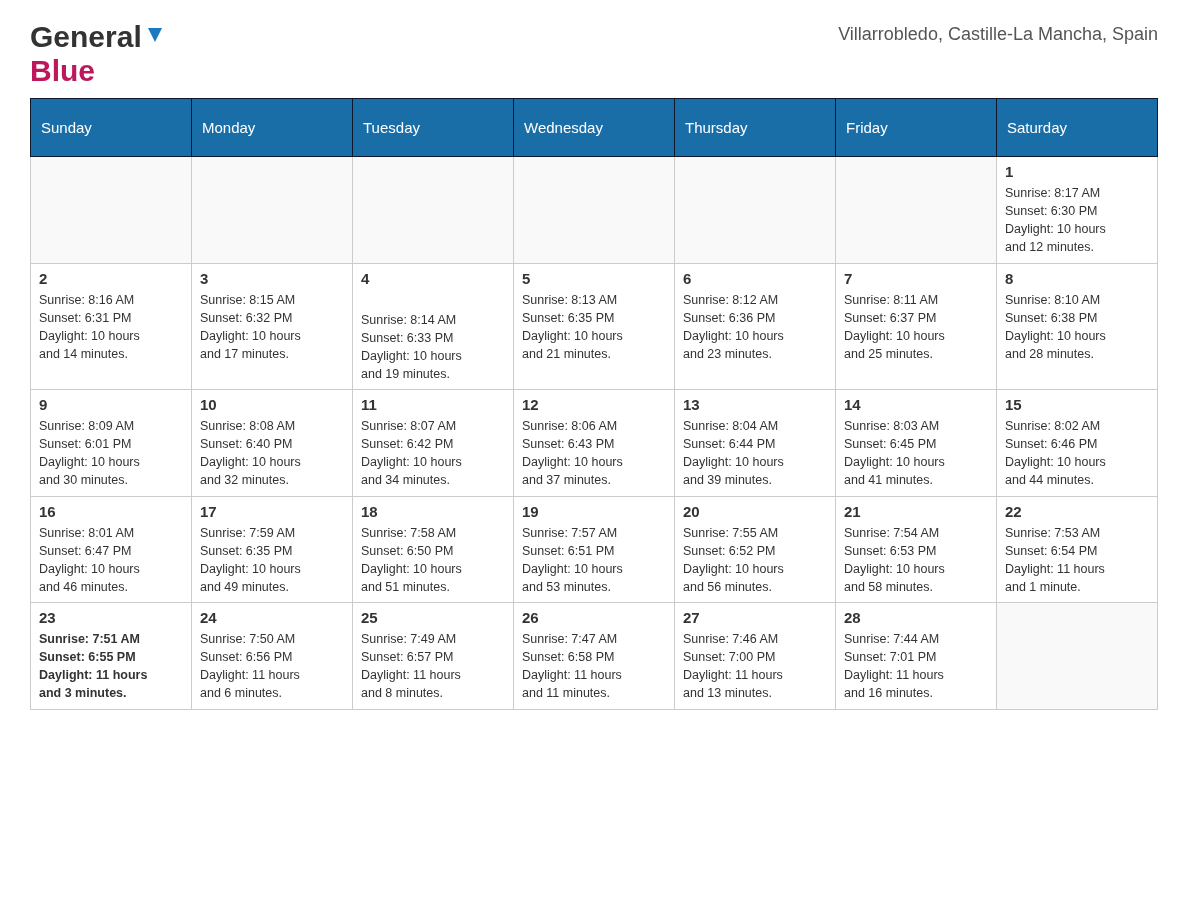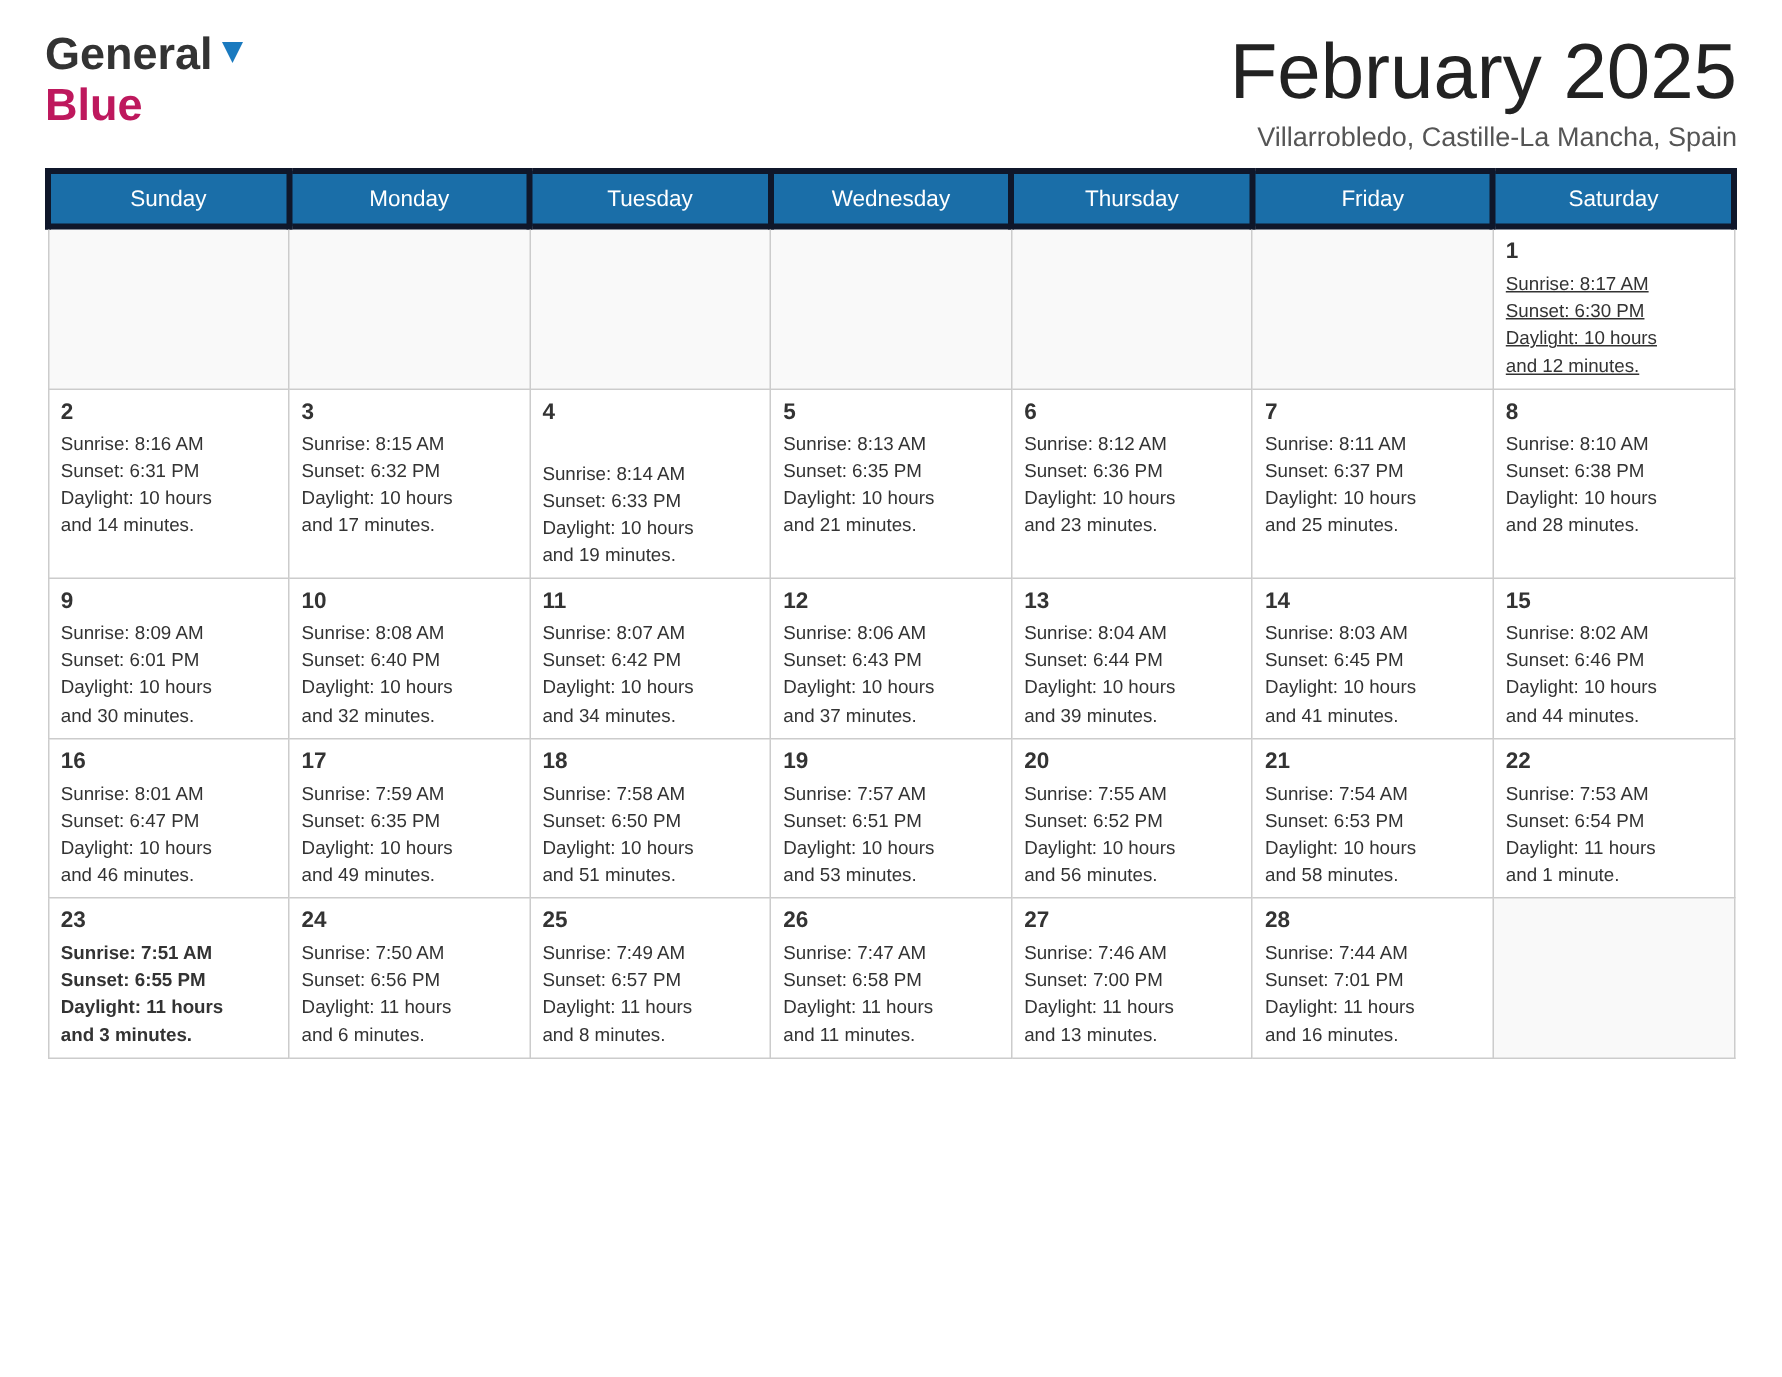--- a/index.html
+++ b/index.html
@@ -38,23 +38,23 @@
     .calendar {
       width: 100%;
       border-collapse: collapse;
       margin-top: 10px;
     }
     .calendar th {
       background-color: #1a6ea8;
       color: #fff;
       font-size: 15px;
       font-weight: normal;
-      padding: 8px 10px;
-      text-align: center;
-      border: 4px solid #0f172a;
+      padding: 20px 10px;
+      text-align: left;
+      border: 1px solid #0f172a;
     }
     .calendar td {
       border: 1px solid #ccc;
       vertical-align: top;
       padding: 6px 8px;
       width: calc(100% / 7);
       min-height: 100px;
       font-size: 13px;
       color: #333;
     }
@@ -102,21 +102,20 @@
       <span class="logo-text-general">General</span>
       <span class="logo-arrow">
         <svg width="22" height="22" viewBox="0 0 22 22">
           <polygon points="4,4 18,4 11,18" fill="#1a7abf"></polygon>
         </svg>
       </span>
     </div>
     <span class="logo-text-blue">Blue</span>
   </div>
   <div class="title-section">
-    <div class="calendar-title">February 2025</div>
     <div class="calendar-subtitle">Villarrobledo, Castille-La Mancha, Spain</div>
   </div>
 </div>
 
 <table class="calendar">
   <thead>
     <tr>
     <th>Sunday</th>
         <th>Monday</th>
         <th>Tuesday</th>
@@ -129,21 +128,21 @@
   <tbody id="calendar-body">
   <tr>
         <td class="empty-cell"></td>
         <td class="empty-cell"></td>
         <td class="empty-cell"></td>
         <td class="empty-cell"></td>
         <td class="empty-cell"></td>
         <td class="empty-cell"></td>
         <td>
           <span class="day-number">1</span>
-          <div class="day-info" style="white-space: pre-line; text-decoration: underline;">Sunrise: 8:17 AM
+          <div class="day-info" style="white-space: pre-line;">Sunrise: 8:17 AM
 Sunset: 6:30 PM
 Daylight: 10 hours
 and 12 minutes.</div>
         </td>
       </tr>
       <tr>
         <td>
           <span class="day-number">2</span>
           <div class="day-info" style="white-space: pre-line;">Sunrise: 8:16 AM
 Sunset: 6:31 PM

